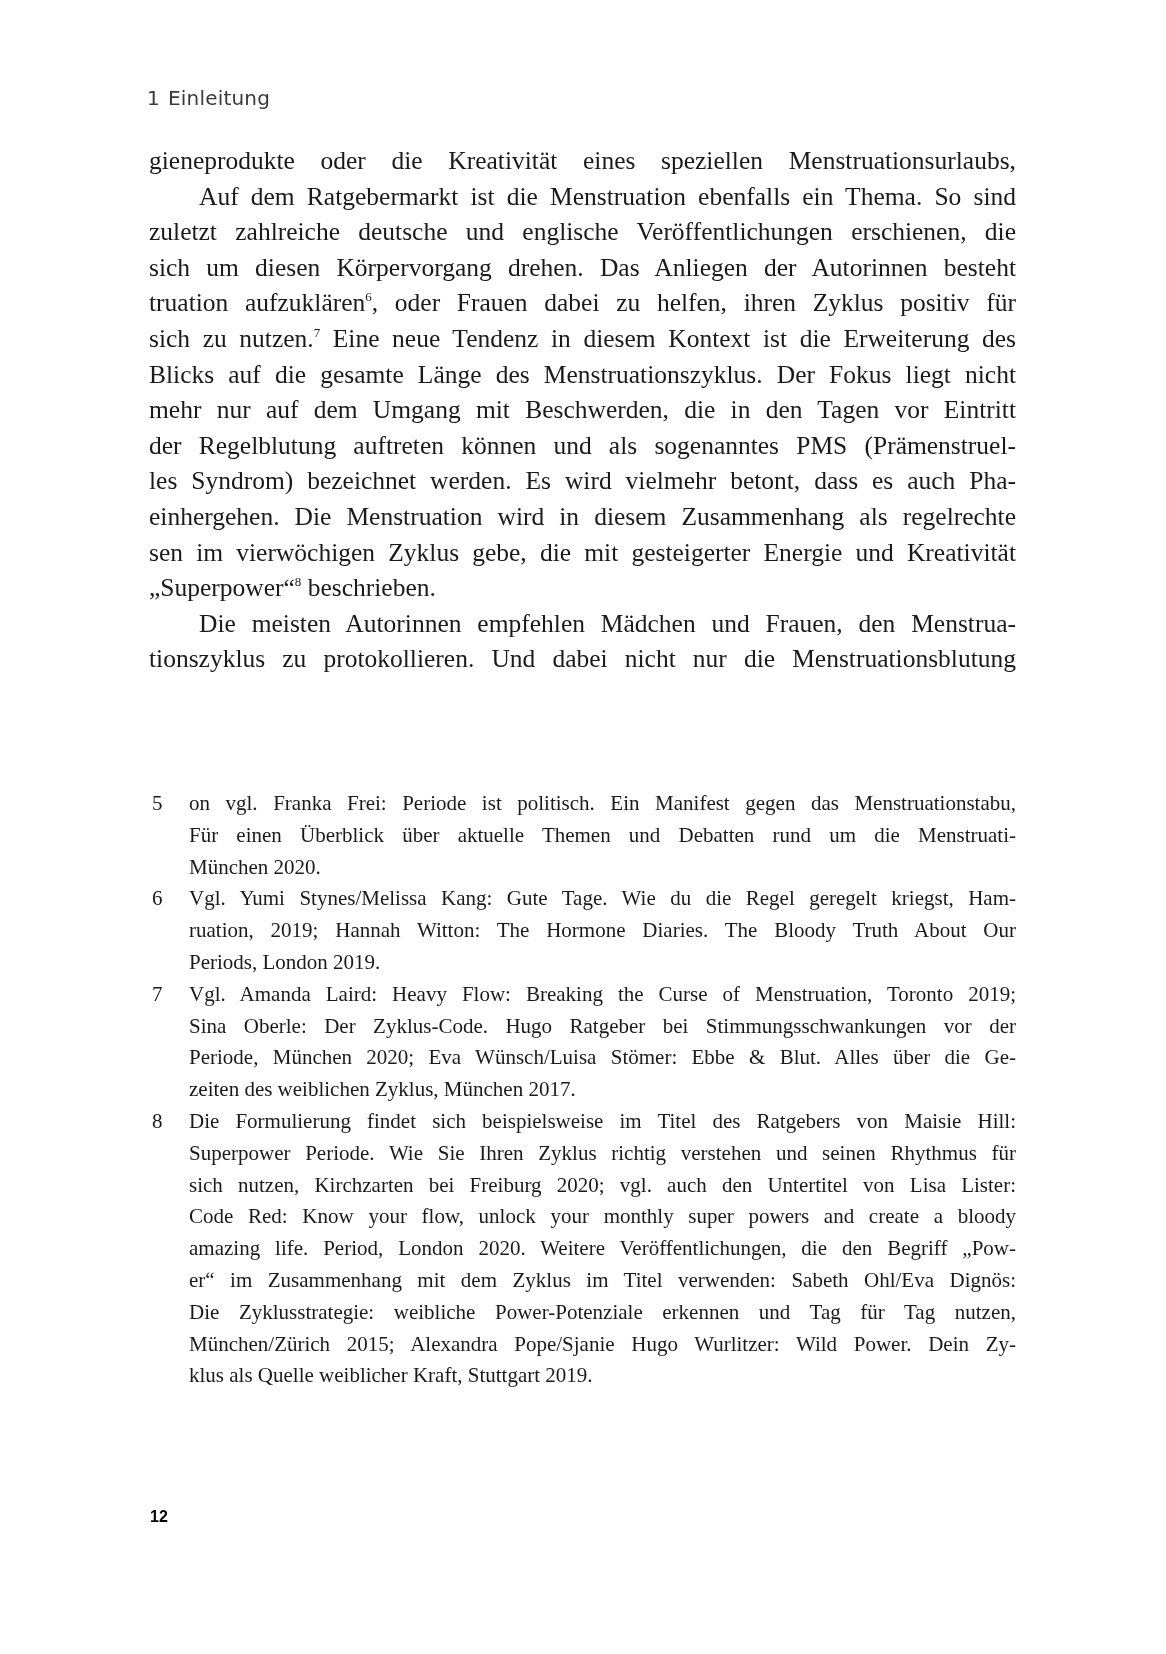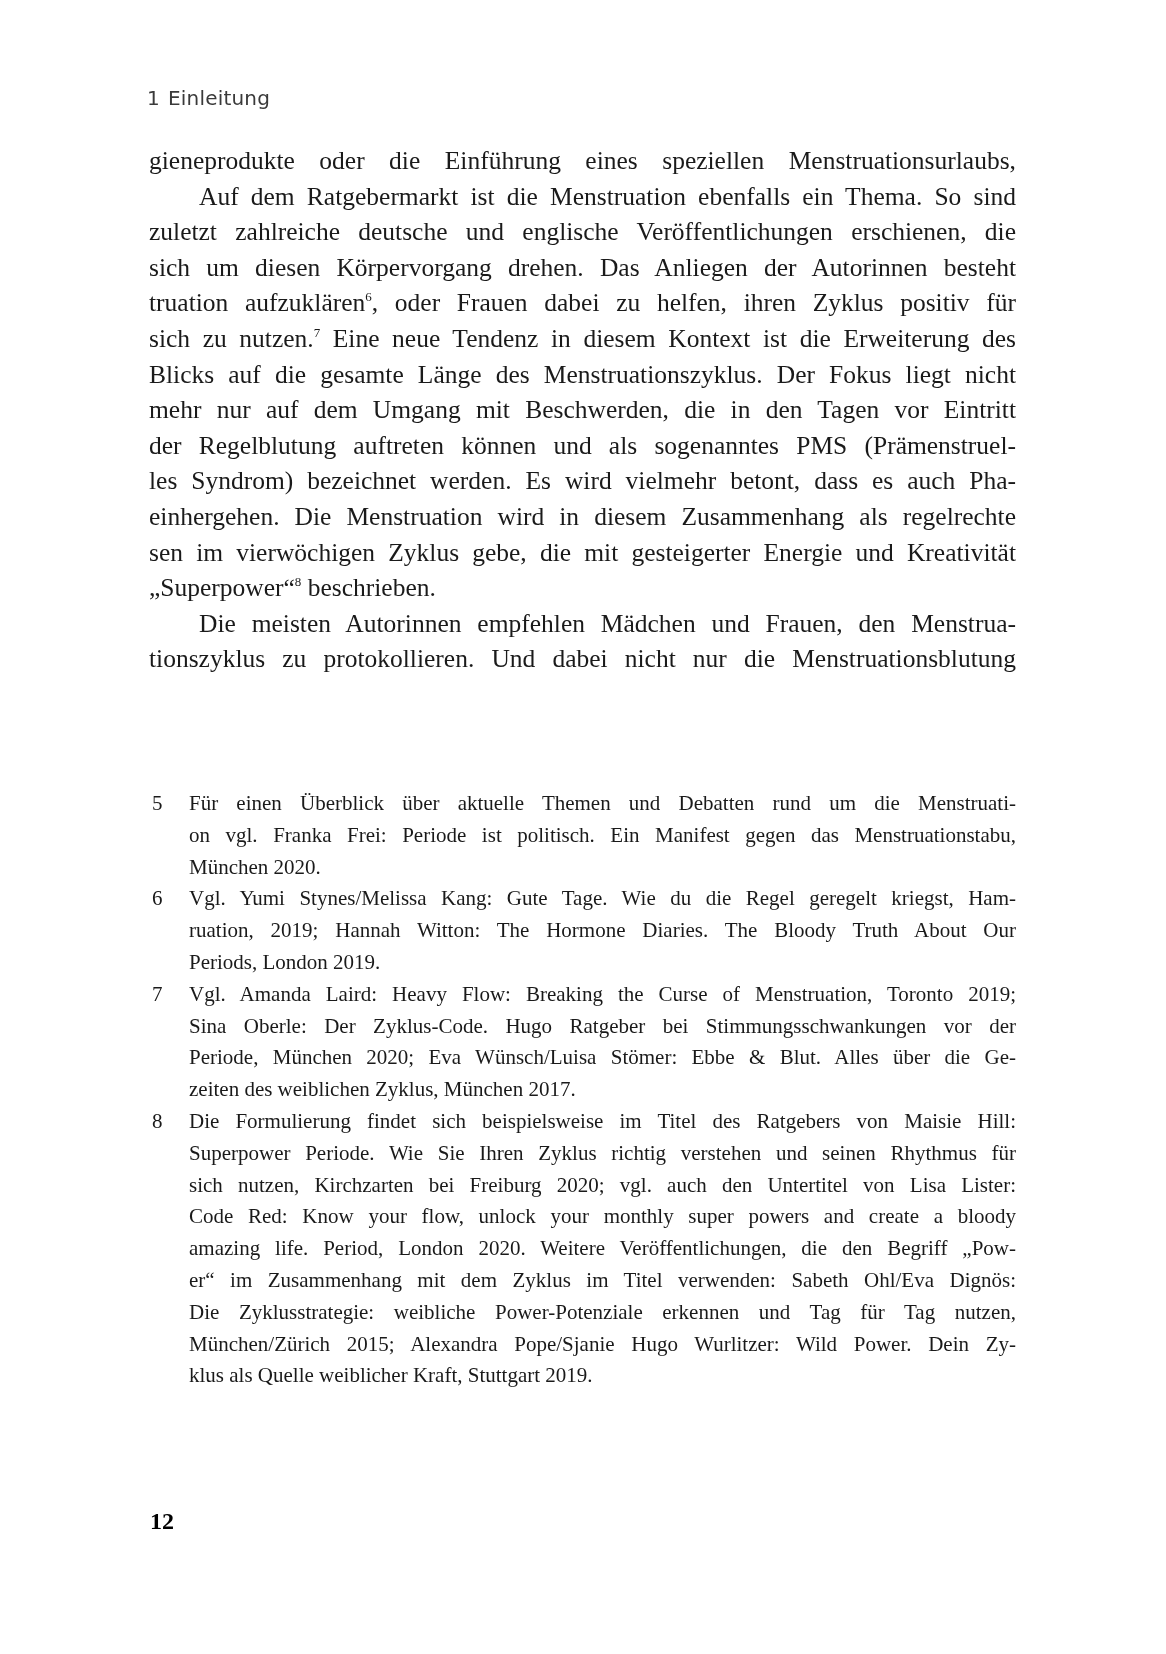--- a/index.html
+++ b/index.html
@@ -28,55 +28,55 @@
   }
   .footnote { position: relative; padding-left: 40px; }
   .fn-num { position: absolute; left: 3px; top: 0; line-height: 31.8px; }
   .fn-line {
     height: 31.8px; line-height: 31.8px; white-space: nowrap;
     text-align: justify; text-align-last: justify;
   }
   .fn-line.last { text-align-last: left; }
   .folio {
     position: absolute; left: 150px; top: 1508px;
-    font-family: Liberation Serif, serif; font-weight: bold; font-size: 24px; color: #000;
+    font-family: Liberation Sans, sans-serif; font-weight: bold; font-size: 16px; color: #000;
   }
 </style>
 </head>
 <body>
 
 <div class="page">
 
   <div class="running-head">
     <span class="chap-num">1</span><span>Einleitung</span>
   </div>
 
   <div class="body-text" id="body-text">
-      <div class="line"><span>gieneprodukte oder die Einführung eines speziellen Menstruationsurlaubs,</span></div>
+      <div class="line"><span>gieneprodukte oder die Kreativität eines speziellen Menstruationsurlaubs,</span></div>
       <div class="line indent"><span>Auf dem Ratgebermarkt ist die Menstruation ebenfalls ein Thema. So sind</span></div>
       <div class="line"><span>zuletzt zahlreiche deutsche und englische Veröffentlichungen erschienen, die</span></div>
       <div class="line"><span>sich um diesen Körpervorgang drehen. Das Anliegen der Autorinnen besteht</span></div>
       <div class="line"><span>truation aufzuklären</span><sup class="fn">6</sup><span>, oder Frauen dabei zu helfen, ihren Zyklus positiv für</span></div>
       <div class="line"><span>sich zu nutzen.</span><sup class="fn">7</sup><span> Eine neue Tendenz in diesem Kontext ist die Erweiterung des</span></div>
       <div class="line"><span>Blicks auf die gesamte Länge des Menstruationszyklus. Der Fokus liegt nicht</span></div>
       <div class="line"><span>mehr nur auf dem Umgang mit Beschwerden, die in den Tagen vor Eintritt</span></div>
       <div class="line"><span>der Regelblutung auftreten können und als sogenanntes PMS (Prämenstruel-</span></div>
       <div class="line"><span>les Syndrom) bezeichnet werden. Es wird vielmehr betont, dass es auch Pha-</span></div>
       <div class="line"><span>einhergehen. Die Menstruation wird in diesem Zusammenhang als regelrechte</span></div>
       <div class="line"><span>sen im vierwöchigen Zyklus gebe, die mit gesteigerter Energie und Kreativität</span></div>
       <div class="line last"><span>„Superpower“</span><sup class="fn">8</sup><span> beschrieben.</span></div>
       <div class="line indent"><span>Die meisten Autorinnen empfehlen Mädchen und Frauen, den Menstrua-</span></div>
       <div class="line"><span>tionszyklus zu protokollieren. Und dabei nicht nur die Menstruationsblutung</span></div>
     </div>
 
   <div class="footnotes" id="footnotes">
       <div class="footnote">
         <span class="fn-num">5</span>
+        <div class="fn-line">on vgl. Franka Frei: Periode ist politisch. Ein Manifest gegen das Menstruationstabu,</div>
         <div class="fn-line">Für einen Überblick über aktuelle Themen und Debatten rund um die Menstruati-</div>
-        <div class="fn-line">on vgl. Franka Frei: Periode ist politisch. Ein Manifest gegen das Menstruationstabu,</div>
         <div class="fn-line last">München 2020.</div>
       </div>
       <div class="footnote">
         <span class="fn-num">6</span>
         <div class="fn-line">Vgl. Yumi Stynes/Melissa Kang: Gute Tage. Wie du die Regel geregelt kriegst, Ham-</div>
         <div class="fn-line">ruation, 2019; Hannah Witton: The Hormone Diaries. The Bloody Truth About Our</div>
         <div class="fn-line last">Periods, London 2019.</div>
       </div>
       <div class="footnote">
         <span class="fn-num">7</span>

